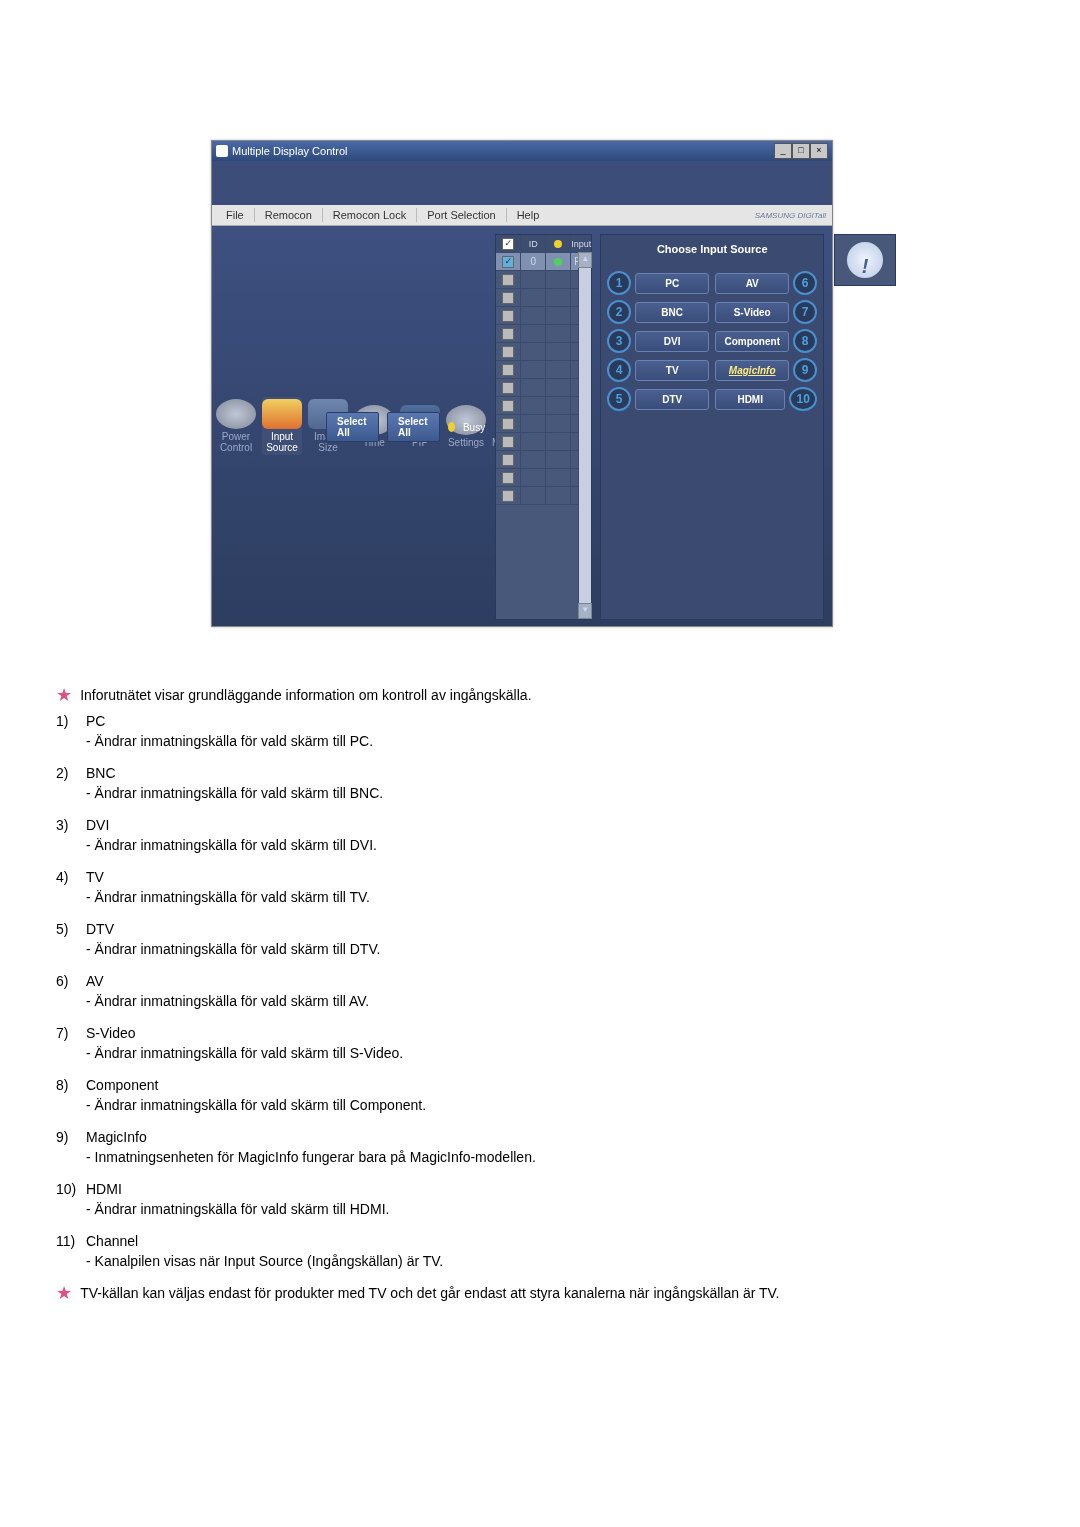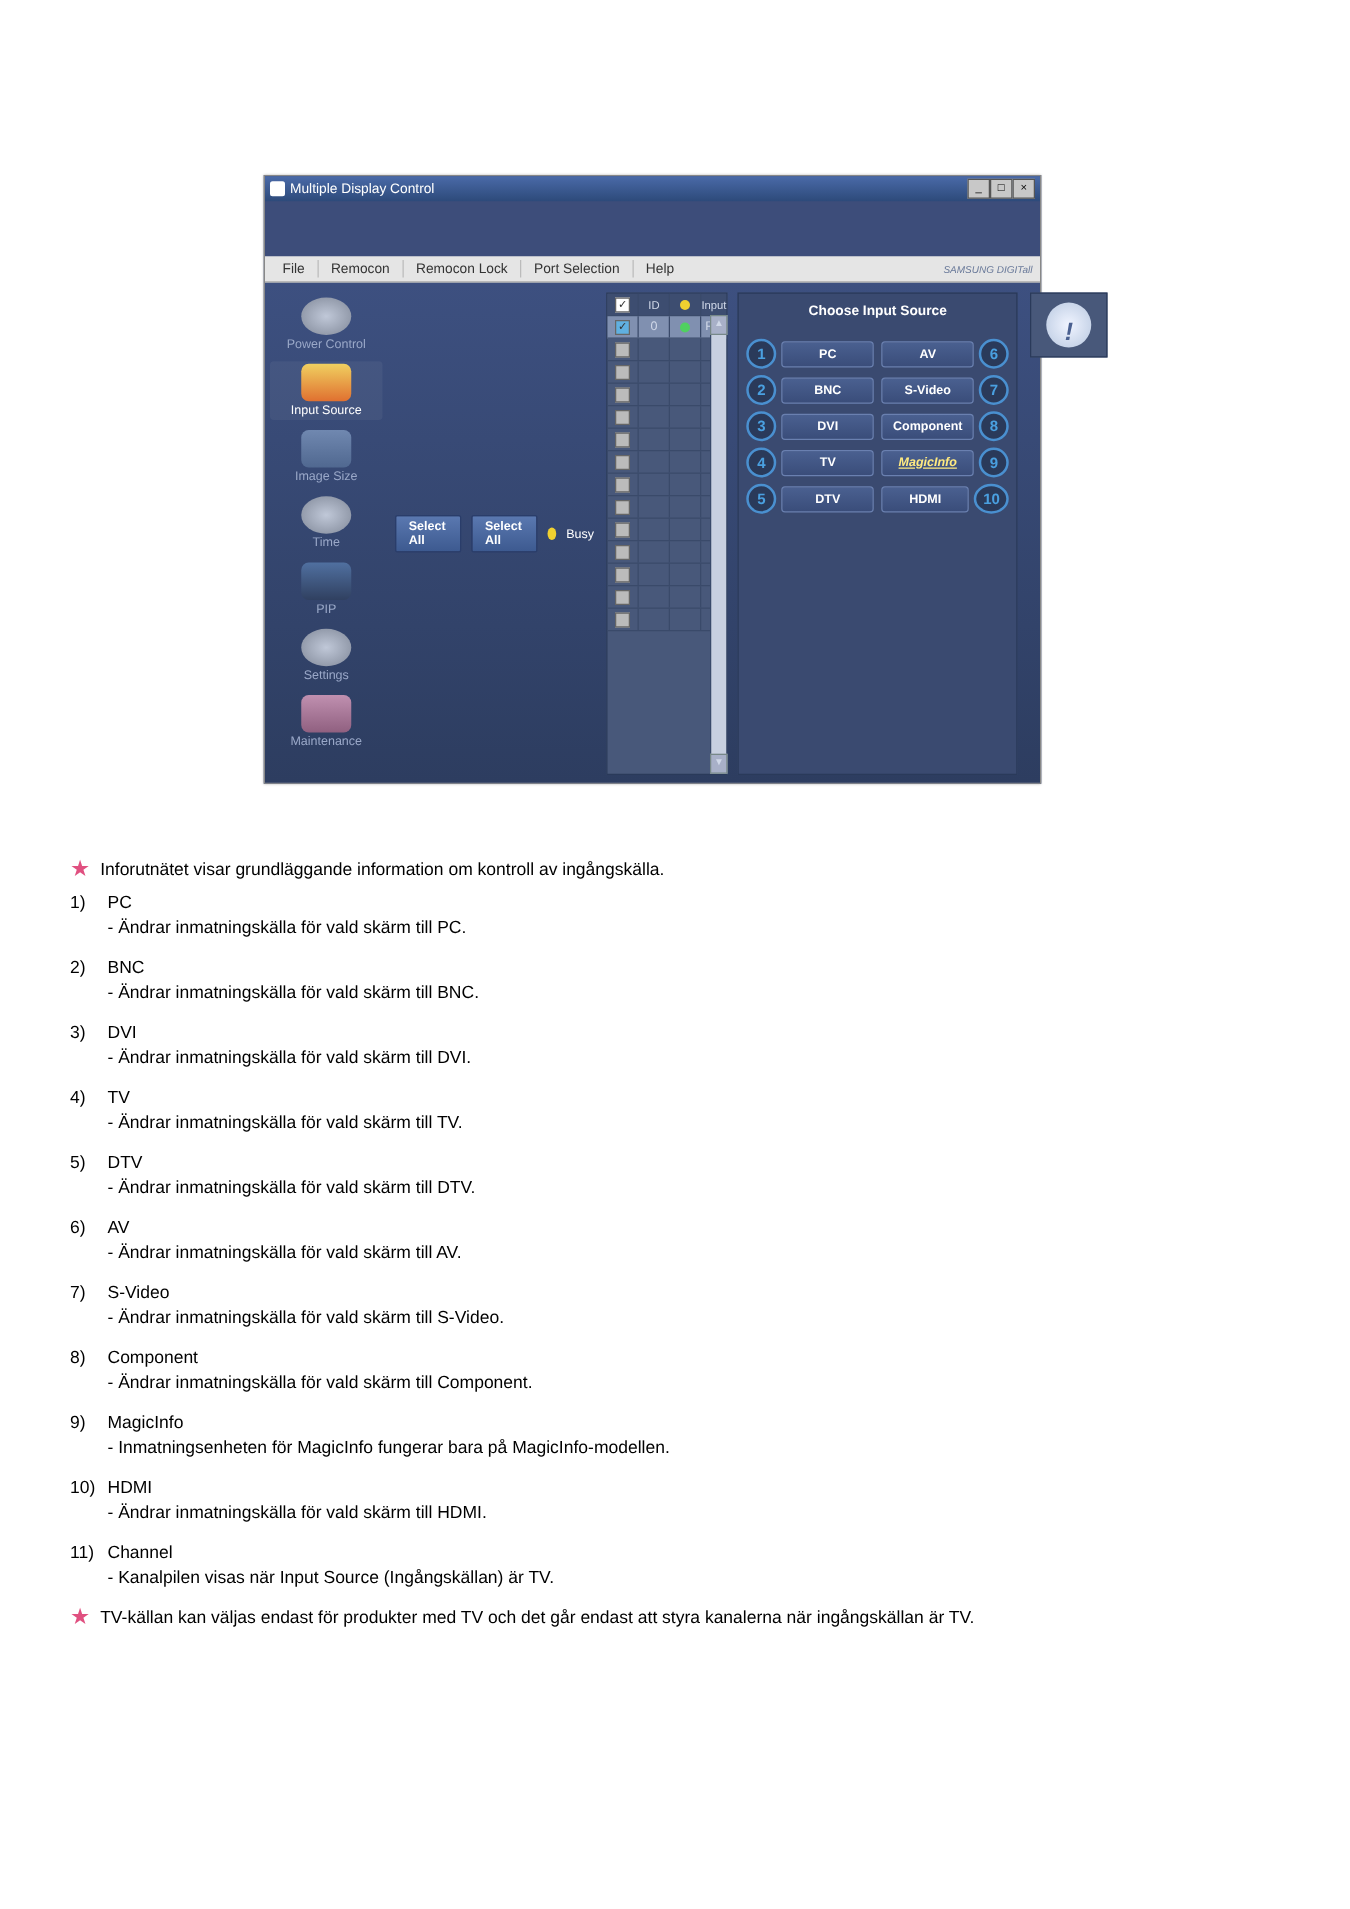--- a/index.html
+++ b/index.html
@@ -58,21 +58,21 @@
   }
   .app-body {
     display: flex;
     background: linear-gradient(#3d5080, #2d3d60);
     min-height: 400px;
   }
   .sidebar {
     width: 100px;
     padding: 10px 4px;
     display: flex;
-    flex-direction: column;
+    flex-direction: row;
     align-items: center;
     gap: 6px;
     color: #9aa8c8;
     font-size: 10px;
   }
   .side-item { text-align: center; width: 90px; padding: 2px 0; }
   .side-item.active { color: #fff; background: rgba(255,255,255,0.05); border-radius: 3px; }
   .side-icon {
     width: 40px; height: 30px; margin: 0 auto 2px auto;
     border-radius: 50%; background: radial-gradient(#c0c8d8,#808898);

